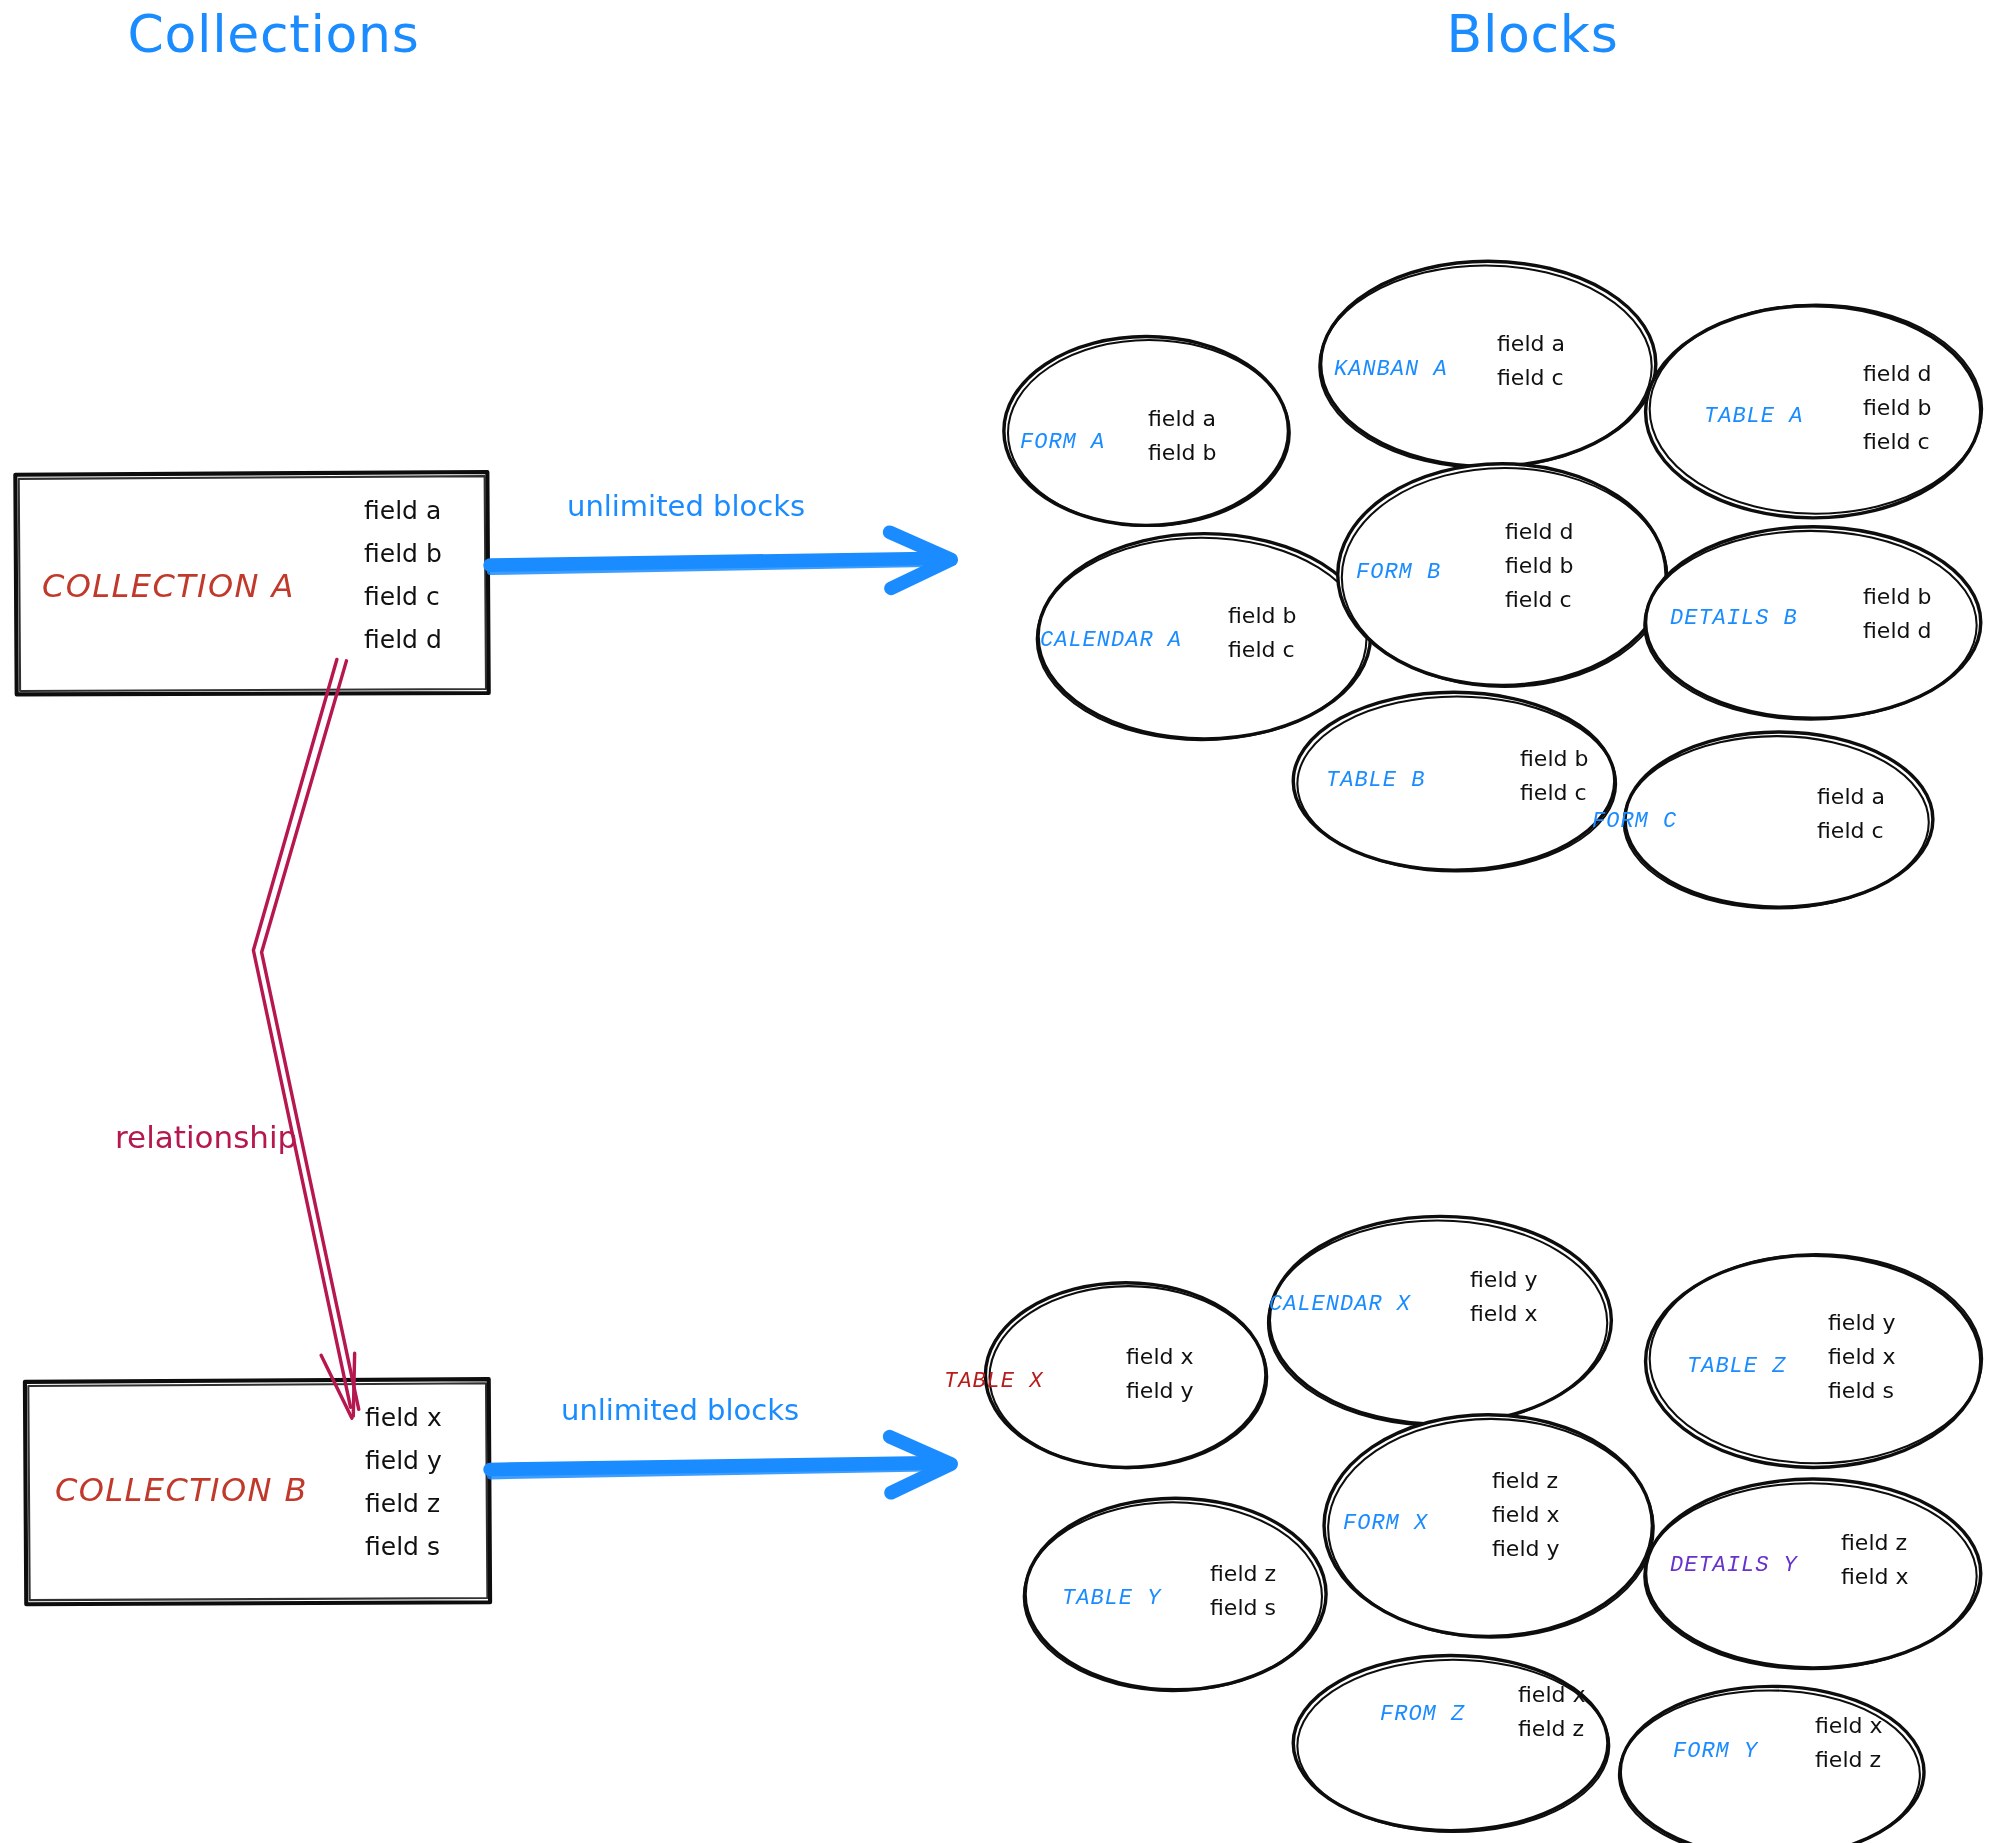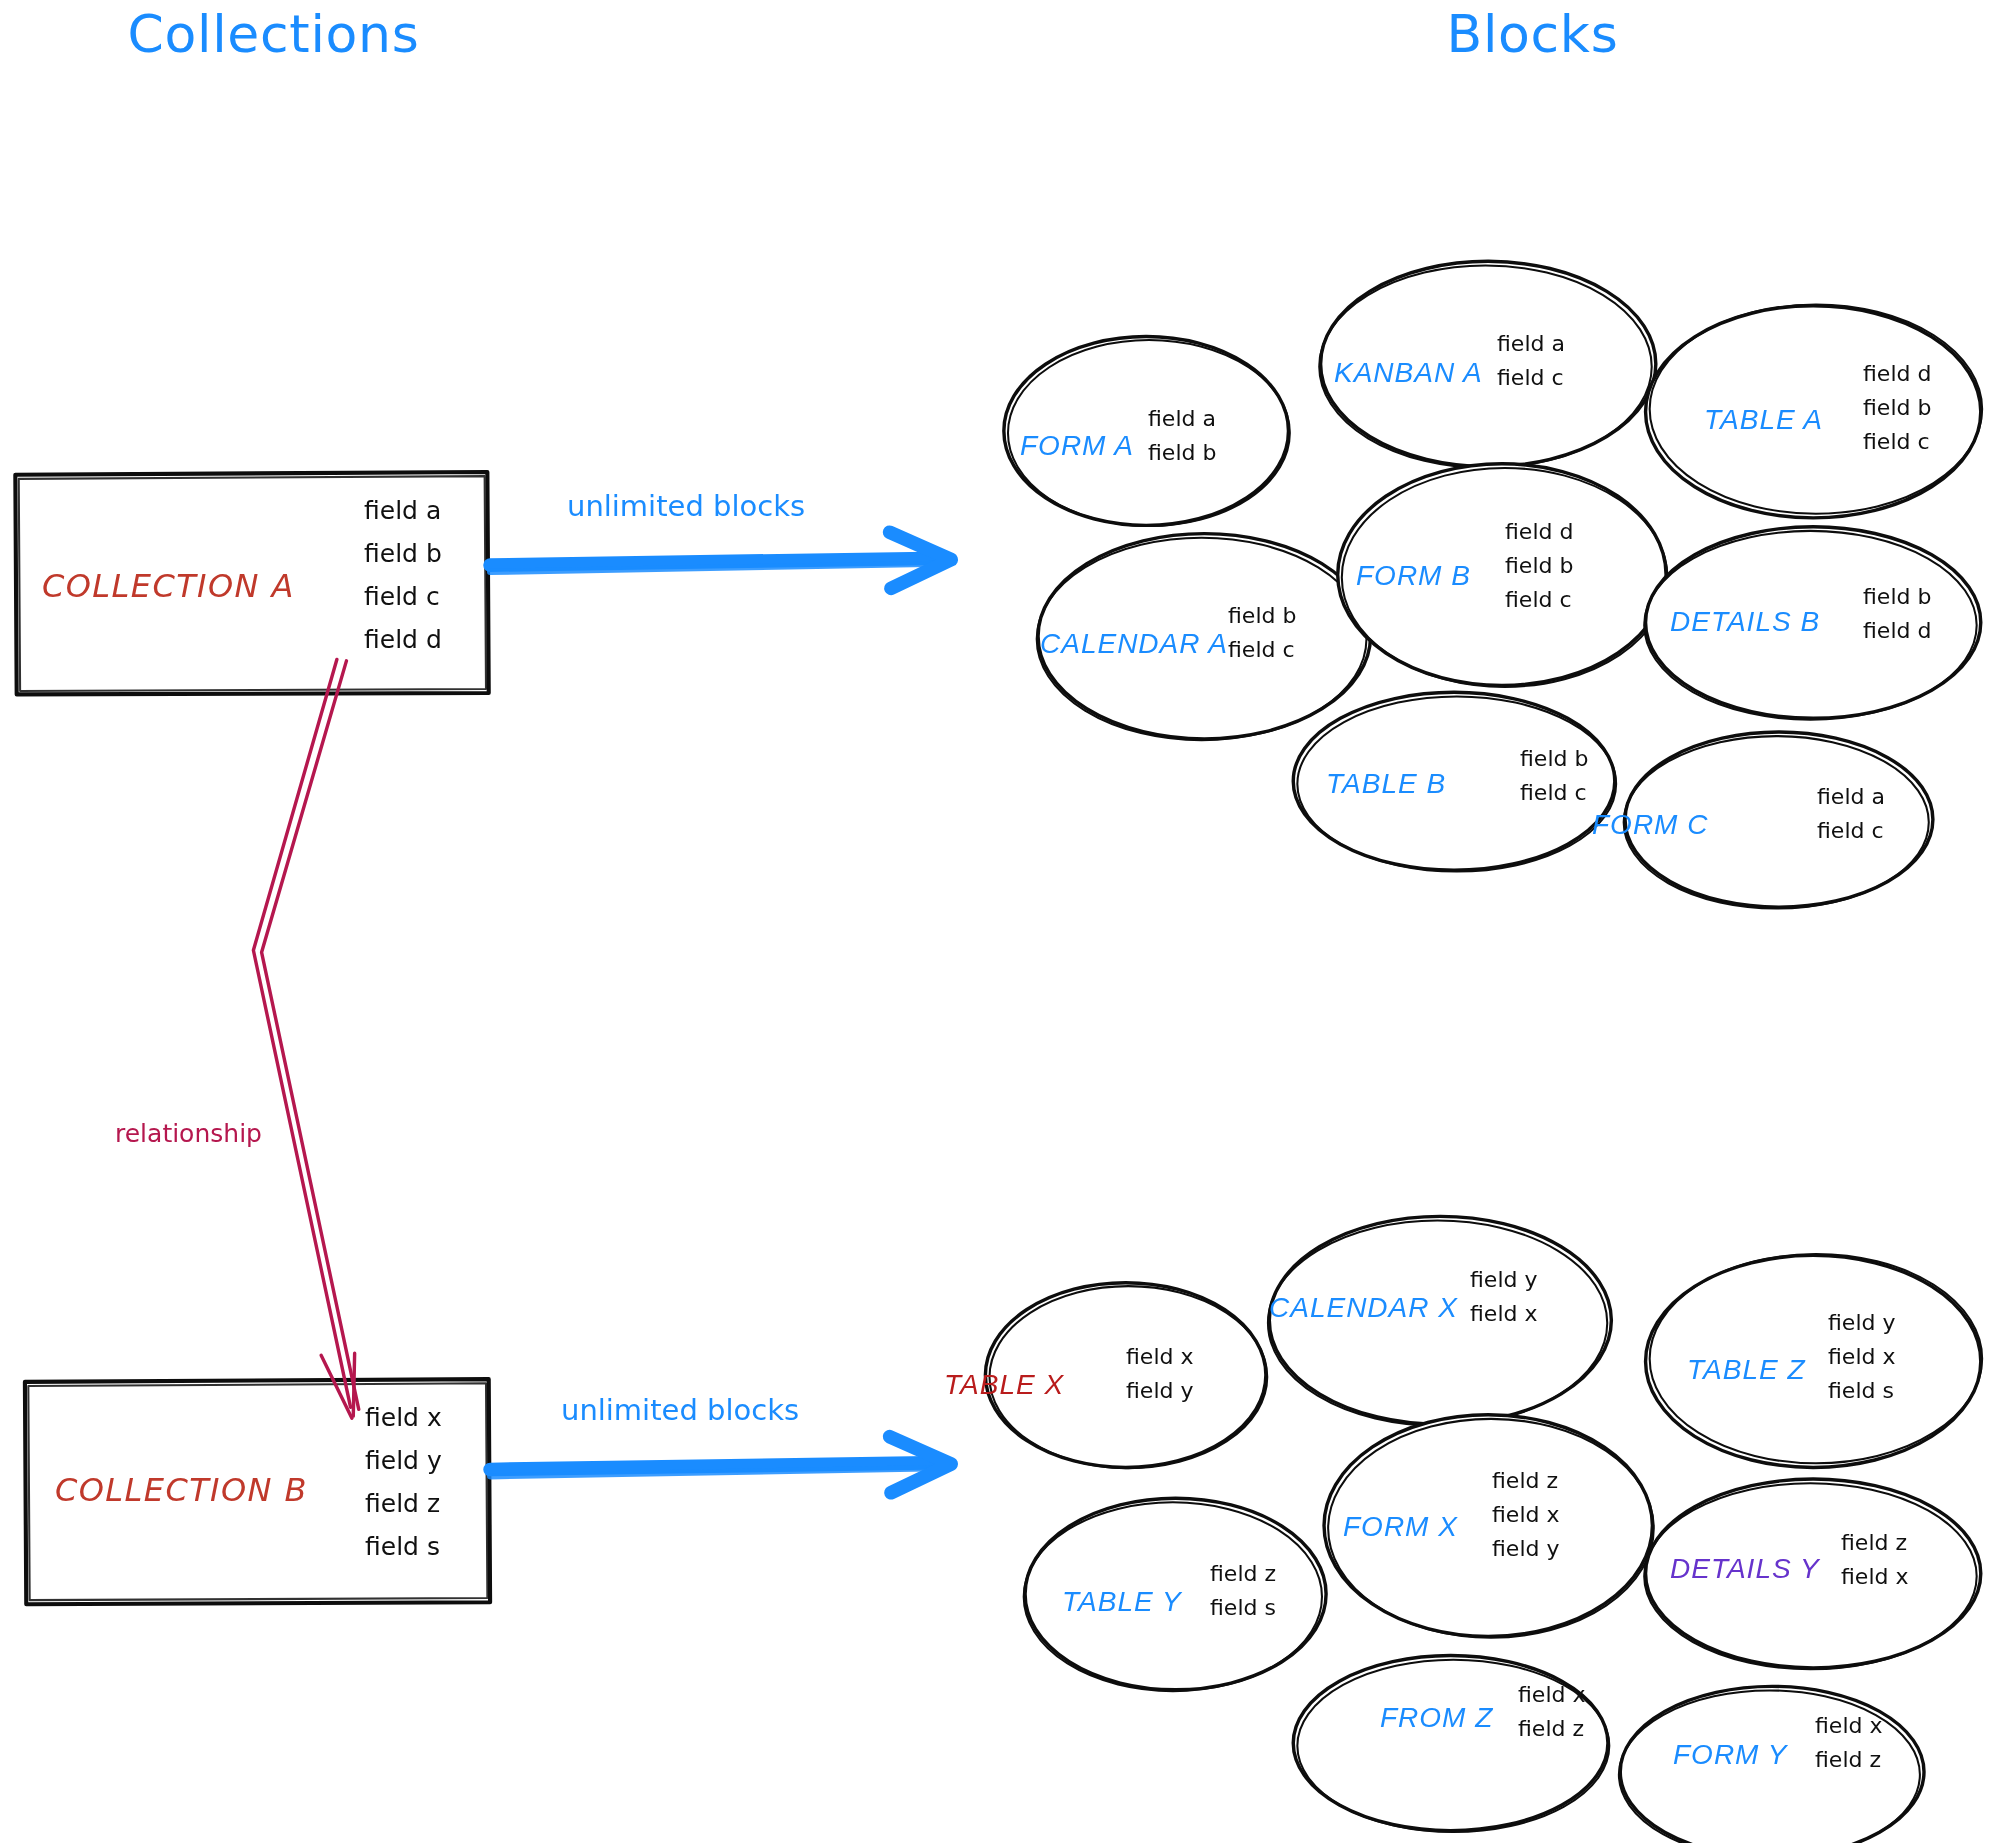--- a/index.html
+++ b/index.html
@@ -65,29 +65,29 @@
   .arrow-label {
     position: absolute;
     font-family: "DejaVu Sans", sans-serif;
     font-size: 29px;
     color: #1a8cff;
     white-space: nowrap;
   }
   .rel-label {
     position: absolute;
     font-family: "DejaVu Sans", sans-serif;
-    font-size: 25px;
+    font-size: 31px;
     color: #b5174e;
     white-space: nowrap;
   }
   .block-label {
     position: absolute;
-    font-family: Liberation Sans, sans-serif;
+    font-family: Liberation Mono, monospace;
     font-style: italic;
-    font-size: 28px;
+    font-size: 22px;
     letter-spacing: 1px;
     white-space: nowrap;
     color: #1a8cff;
   }
   .block-fields {
     position: absolute;
     font-family: "DejaVu Sans", sans-serif;
     font-size: 22px;
     color: #101010;
     white-space: nowrap;

